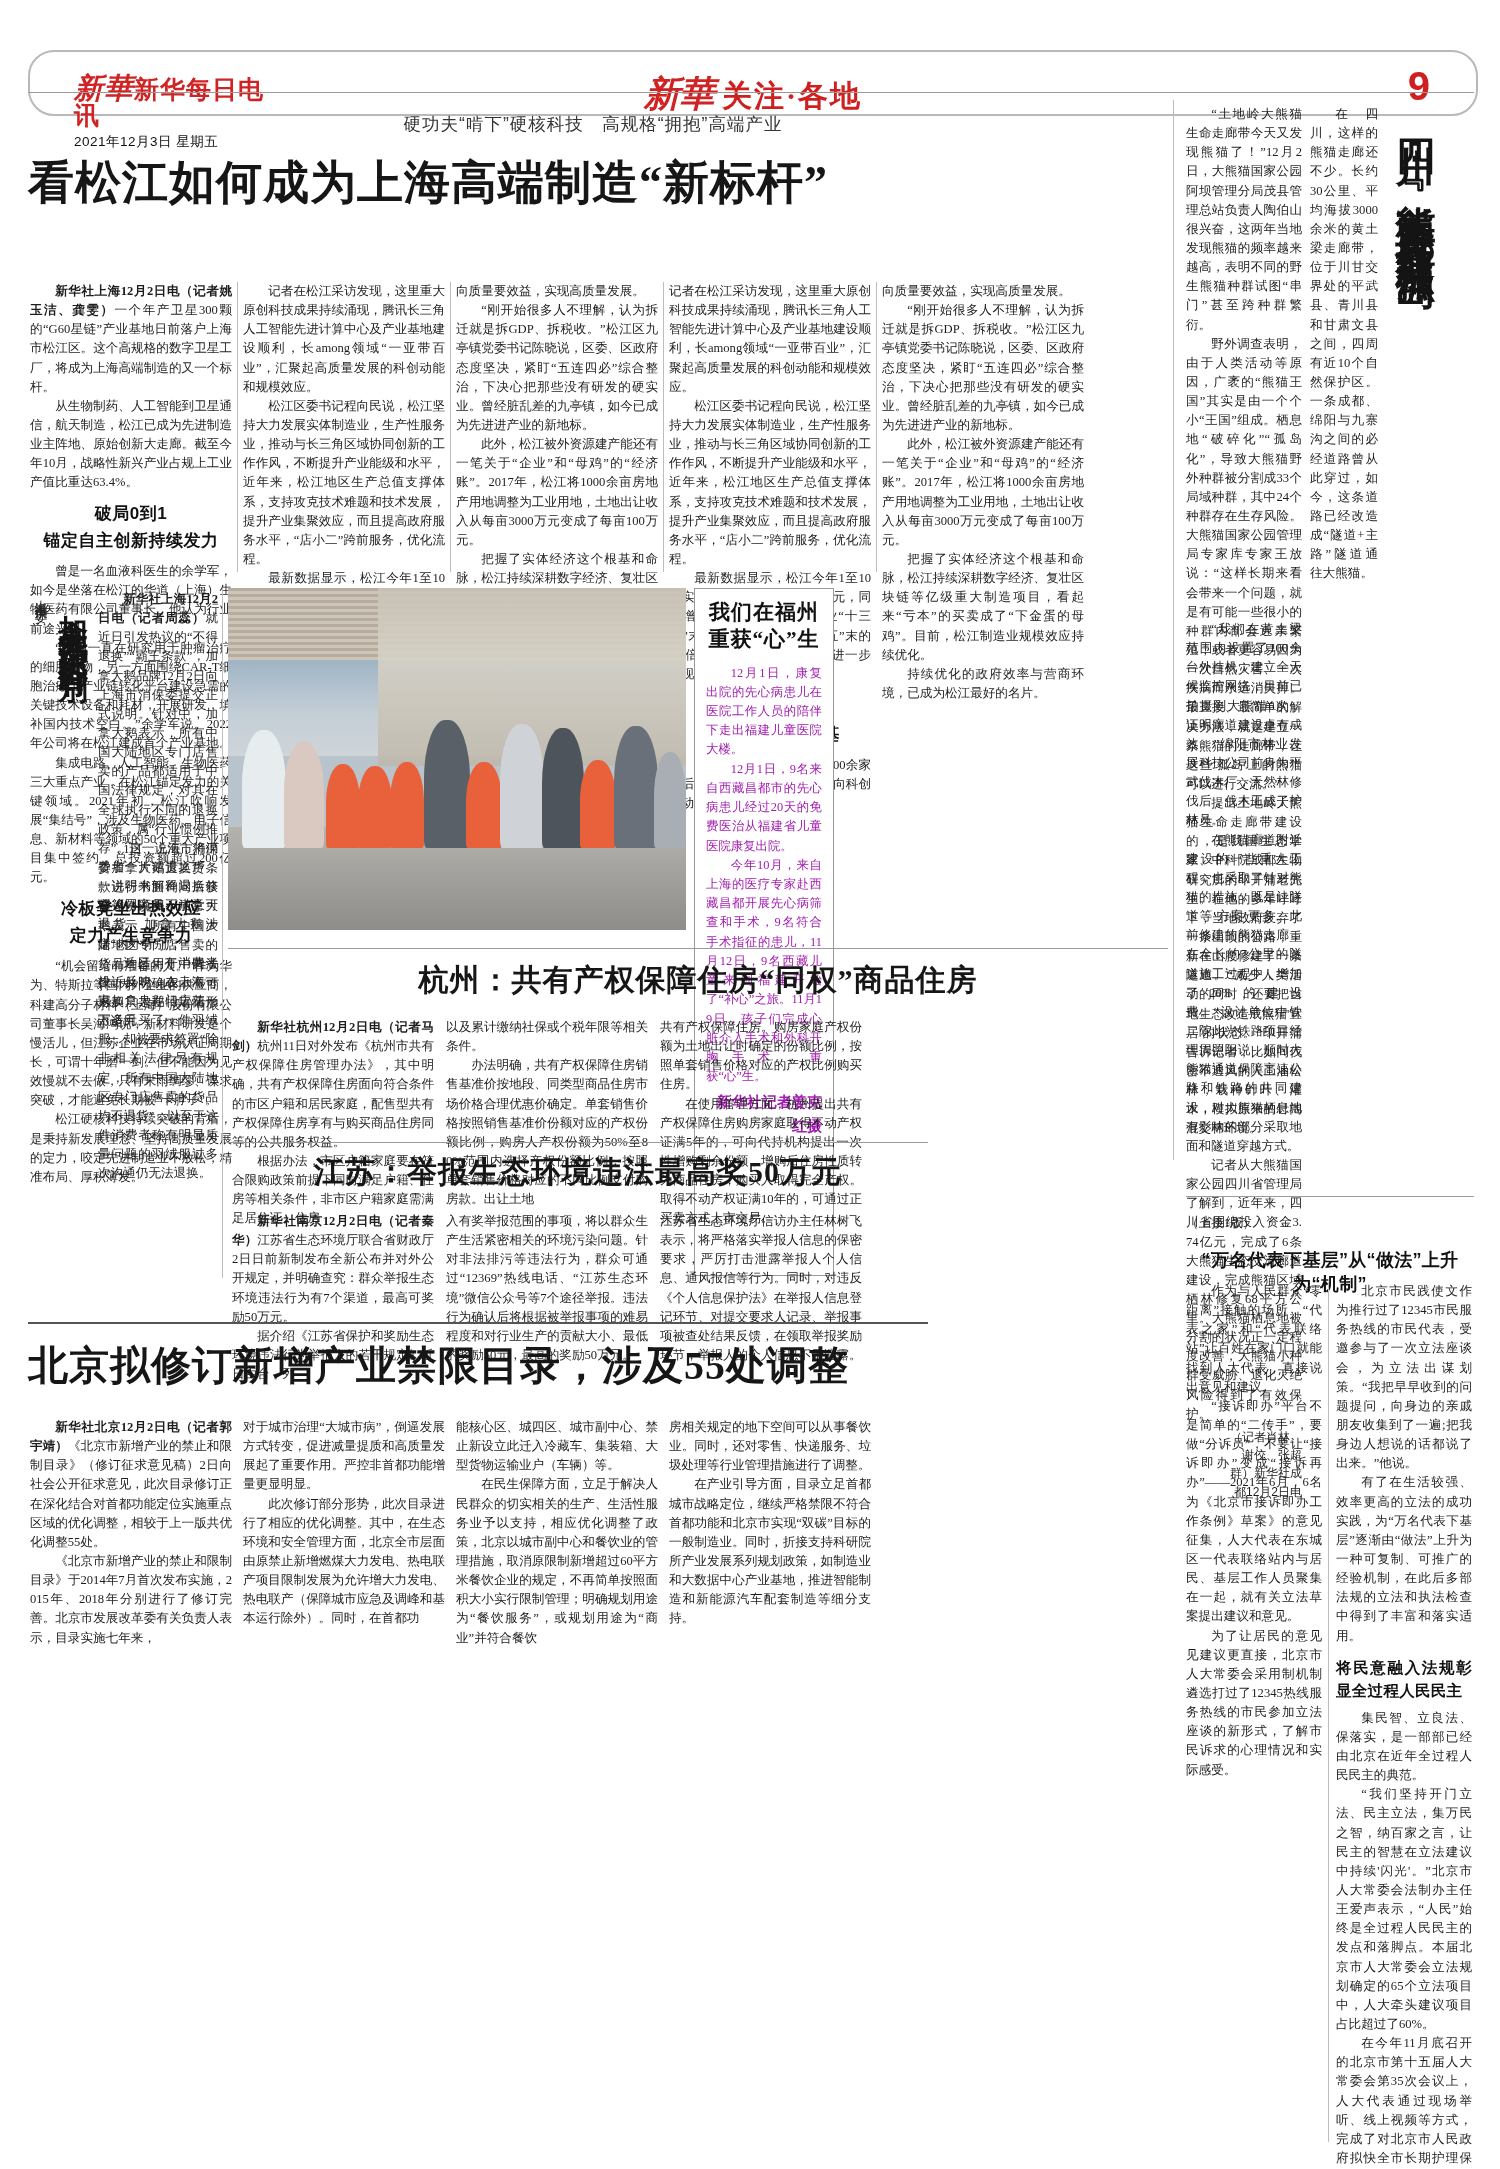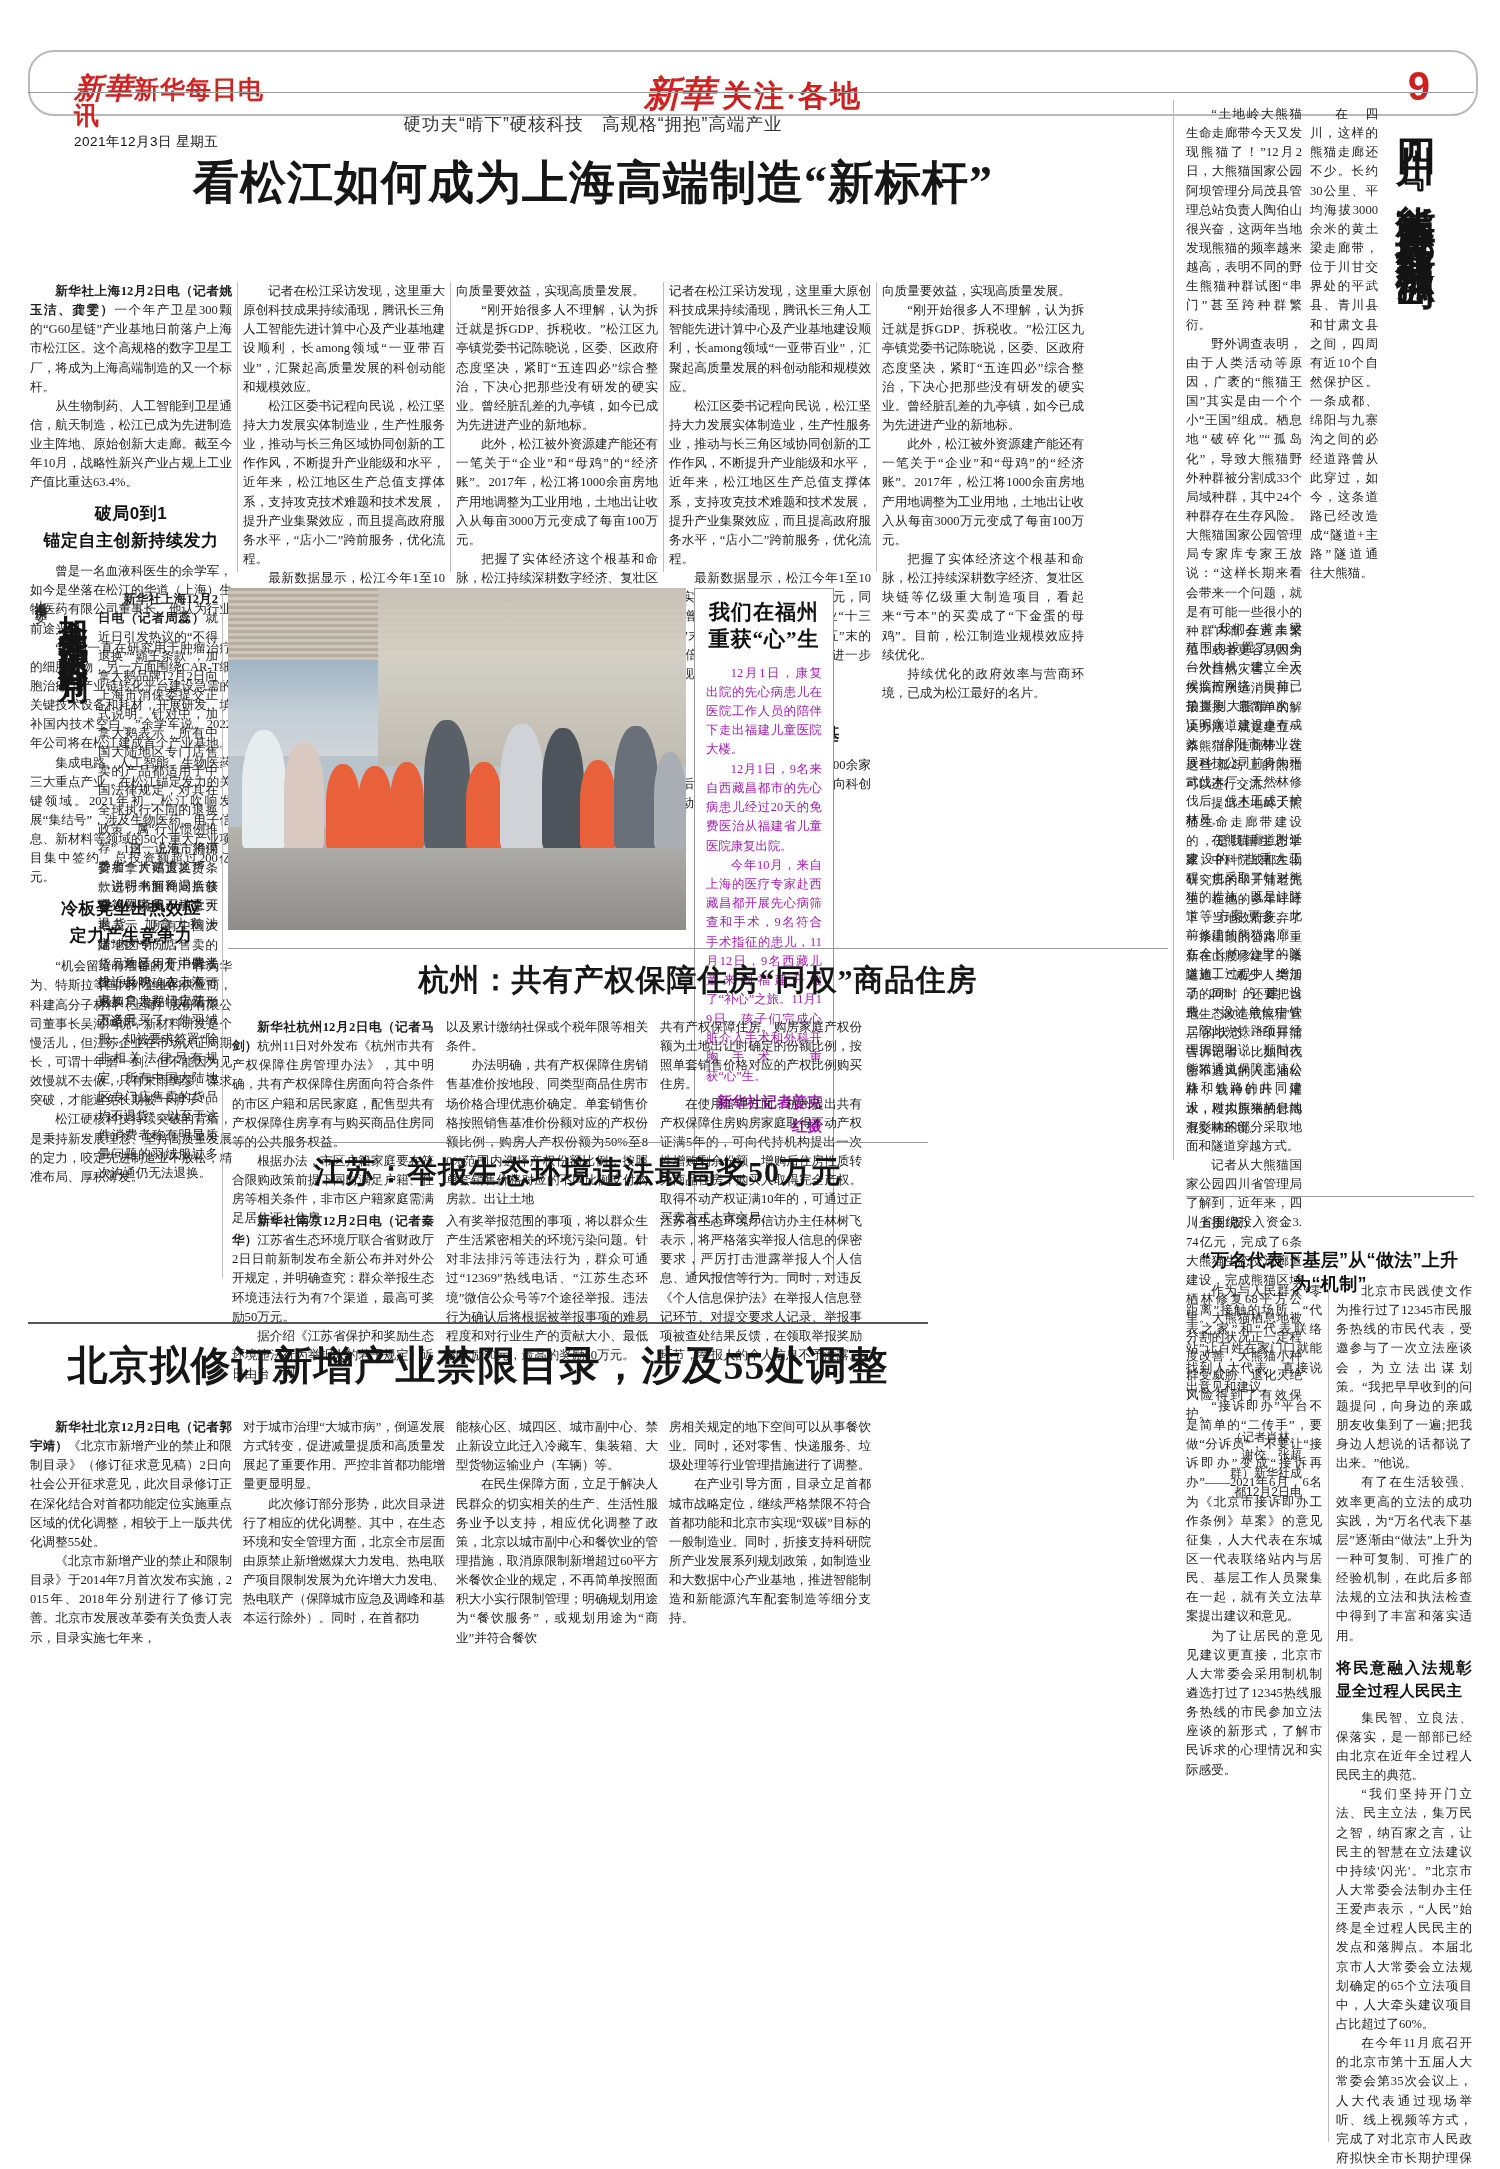--- a/index.html
+++ b/index.html
@@ -27,21 +27,21 @@
      font-size:36px;color:#d02323;letter-spacing:-1px;}
   .mast-center .sec{font-family:"Liberation Serif",serif;font-weight:bold;font-size:30px;
      color:#cf2020;letter-spacing:2px;margin-left:8px;}
   .mast-page{position:absolute;right:46px;top:12px;font-family:"Liberation Sans",sans-serif;
      font-weight:bold;font-size:40px;color:#cf1f1f;}
 
   
   .kicker{font-family:"Liberation Sans",sans-serif;font-size:17.5px;color:#333;
      text-align:center;letter-spacing:1px;}
   .head-xl{font-family:"Liberation Serif",serif;font-weight:bold;font-size:46px;
-     text-align:center;letter-spacing:1px;color:#161616;}
+     text-align:left;letter-spacing:1px;color:#161616;}
   .head-l{font-family:"Liberation Serif",serif;font-weight:bold;font-size:30px;
      text-align:center;letter-spacing:1px;color:#161616;}
   .head-m{font-family:"Liberation Sans",sans-serif;font-weight:bold;font-size:17px;
      text-align:center;color:#111;letter-spacing:.5px;}
   .sub-m{font-family:"Liberation Sans",sans-serif;font-weight:bold;font-size:16px;
      color:#111;letter-spacing:.3px;}
   .body{font-family:"Liberation Serif","DejaVu Serif",serif;font-size:12.6px;
      line-height:1.52;text-align:justify;color:#1d1d1d;hyphens:none;word-break:break-all;}
   .body p{margin:0;text-indent:2em;}
   .lead{font-weight:bold;}

